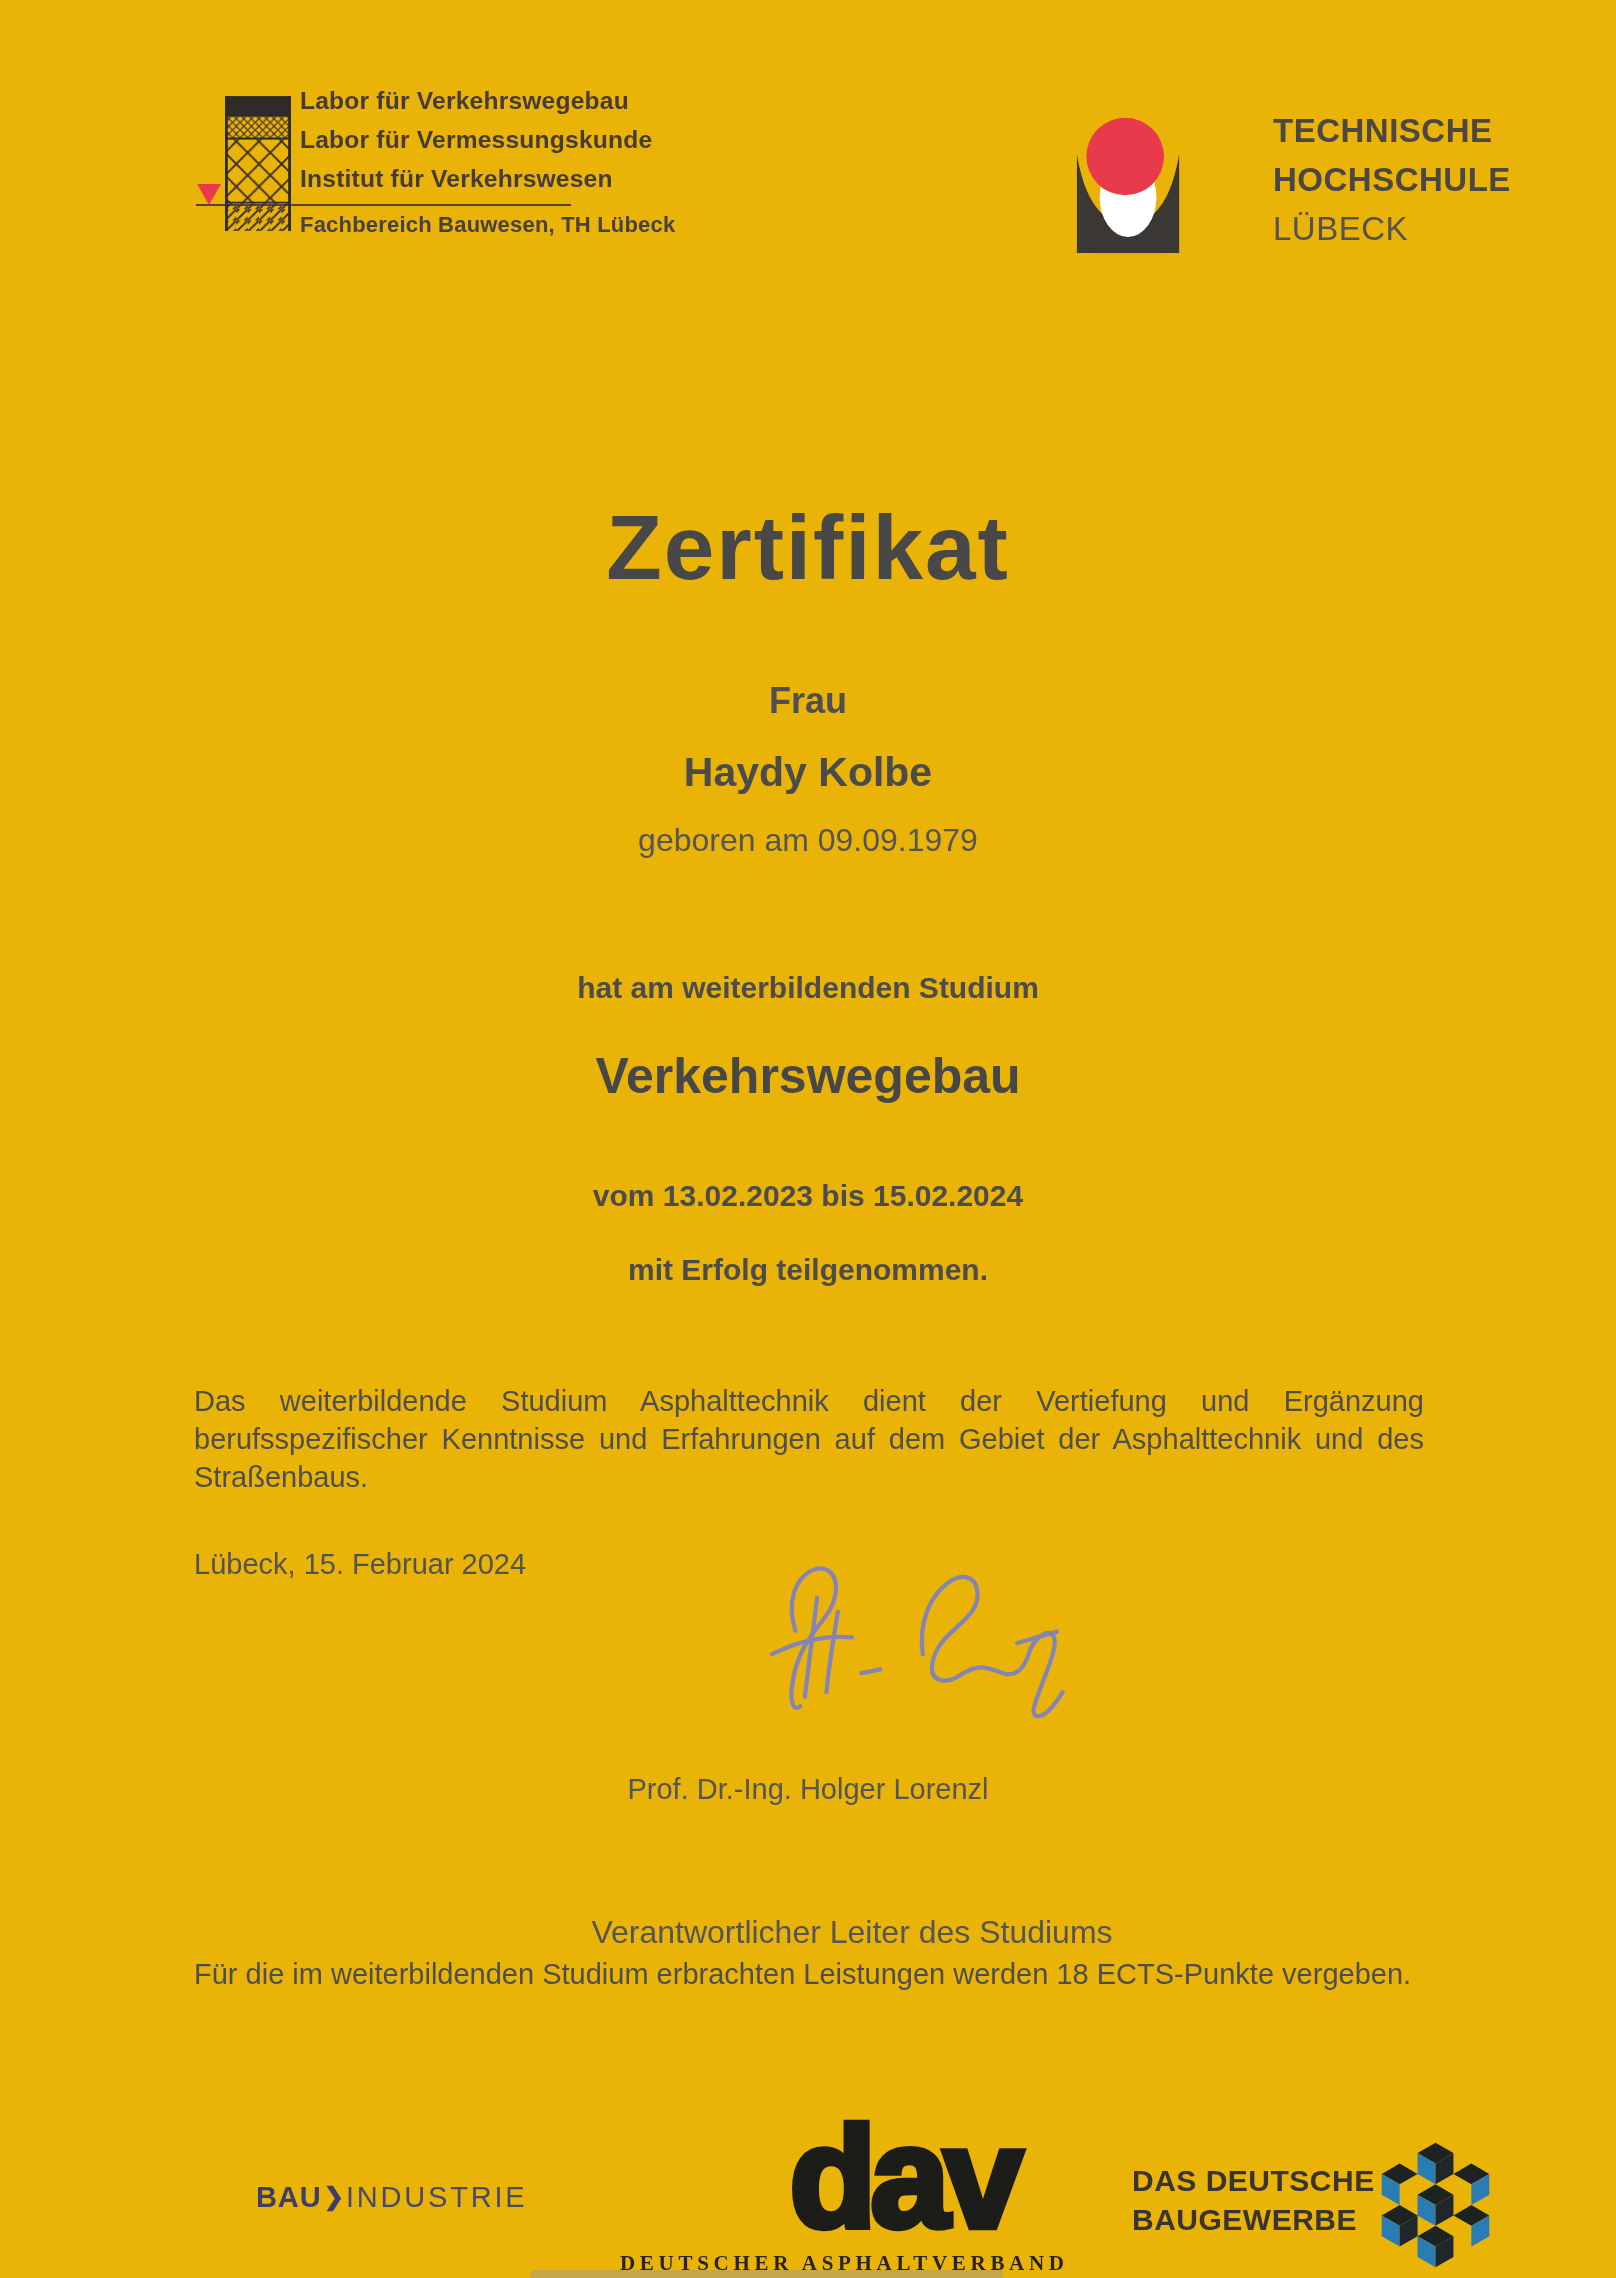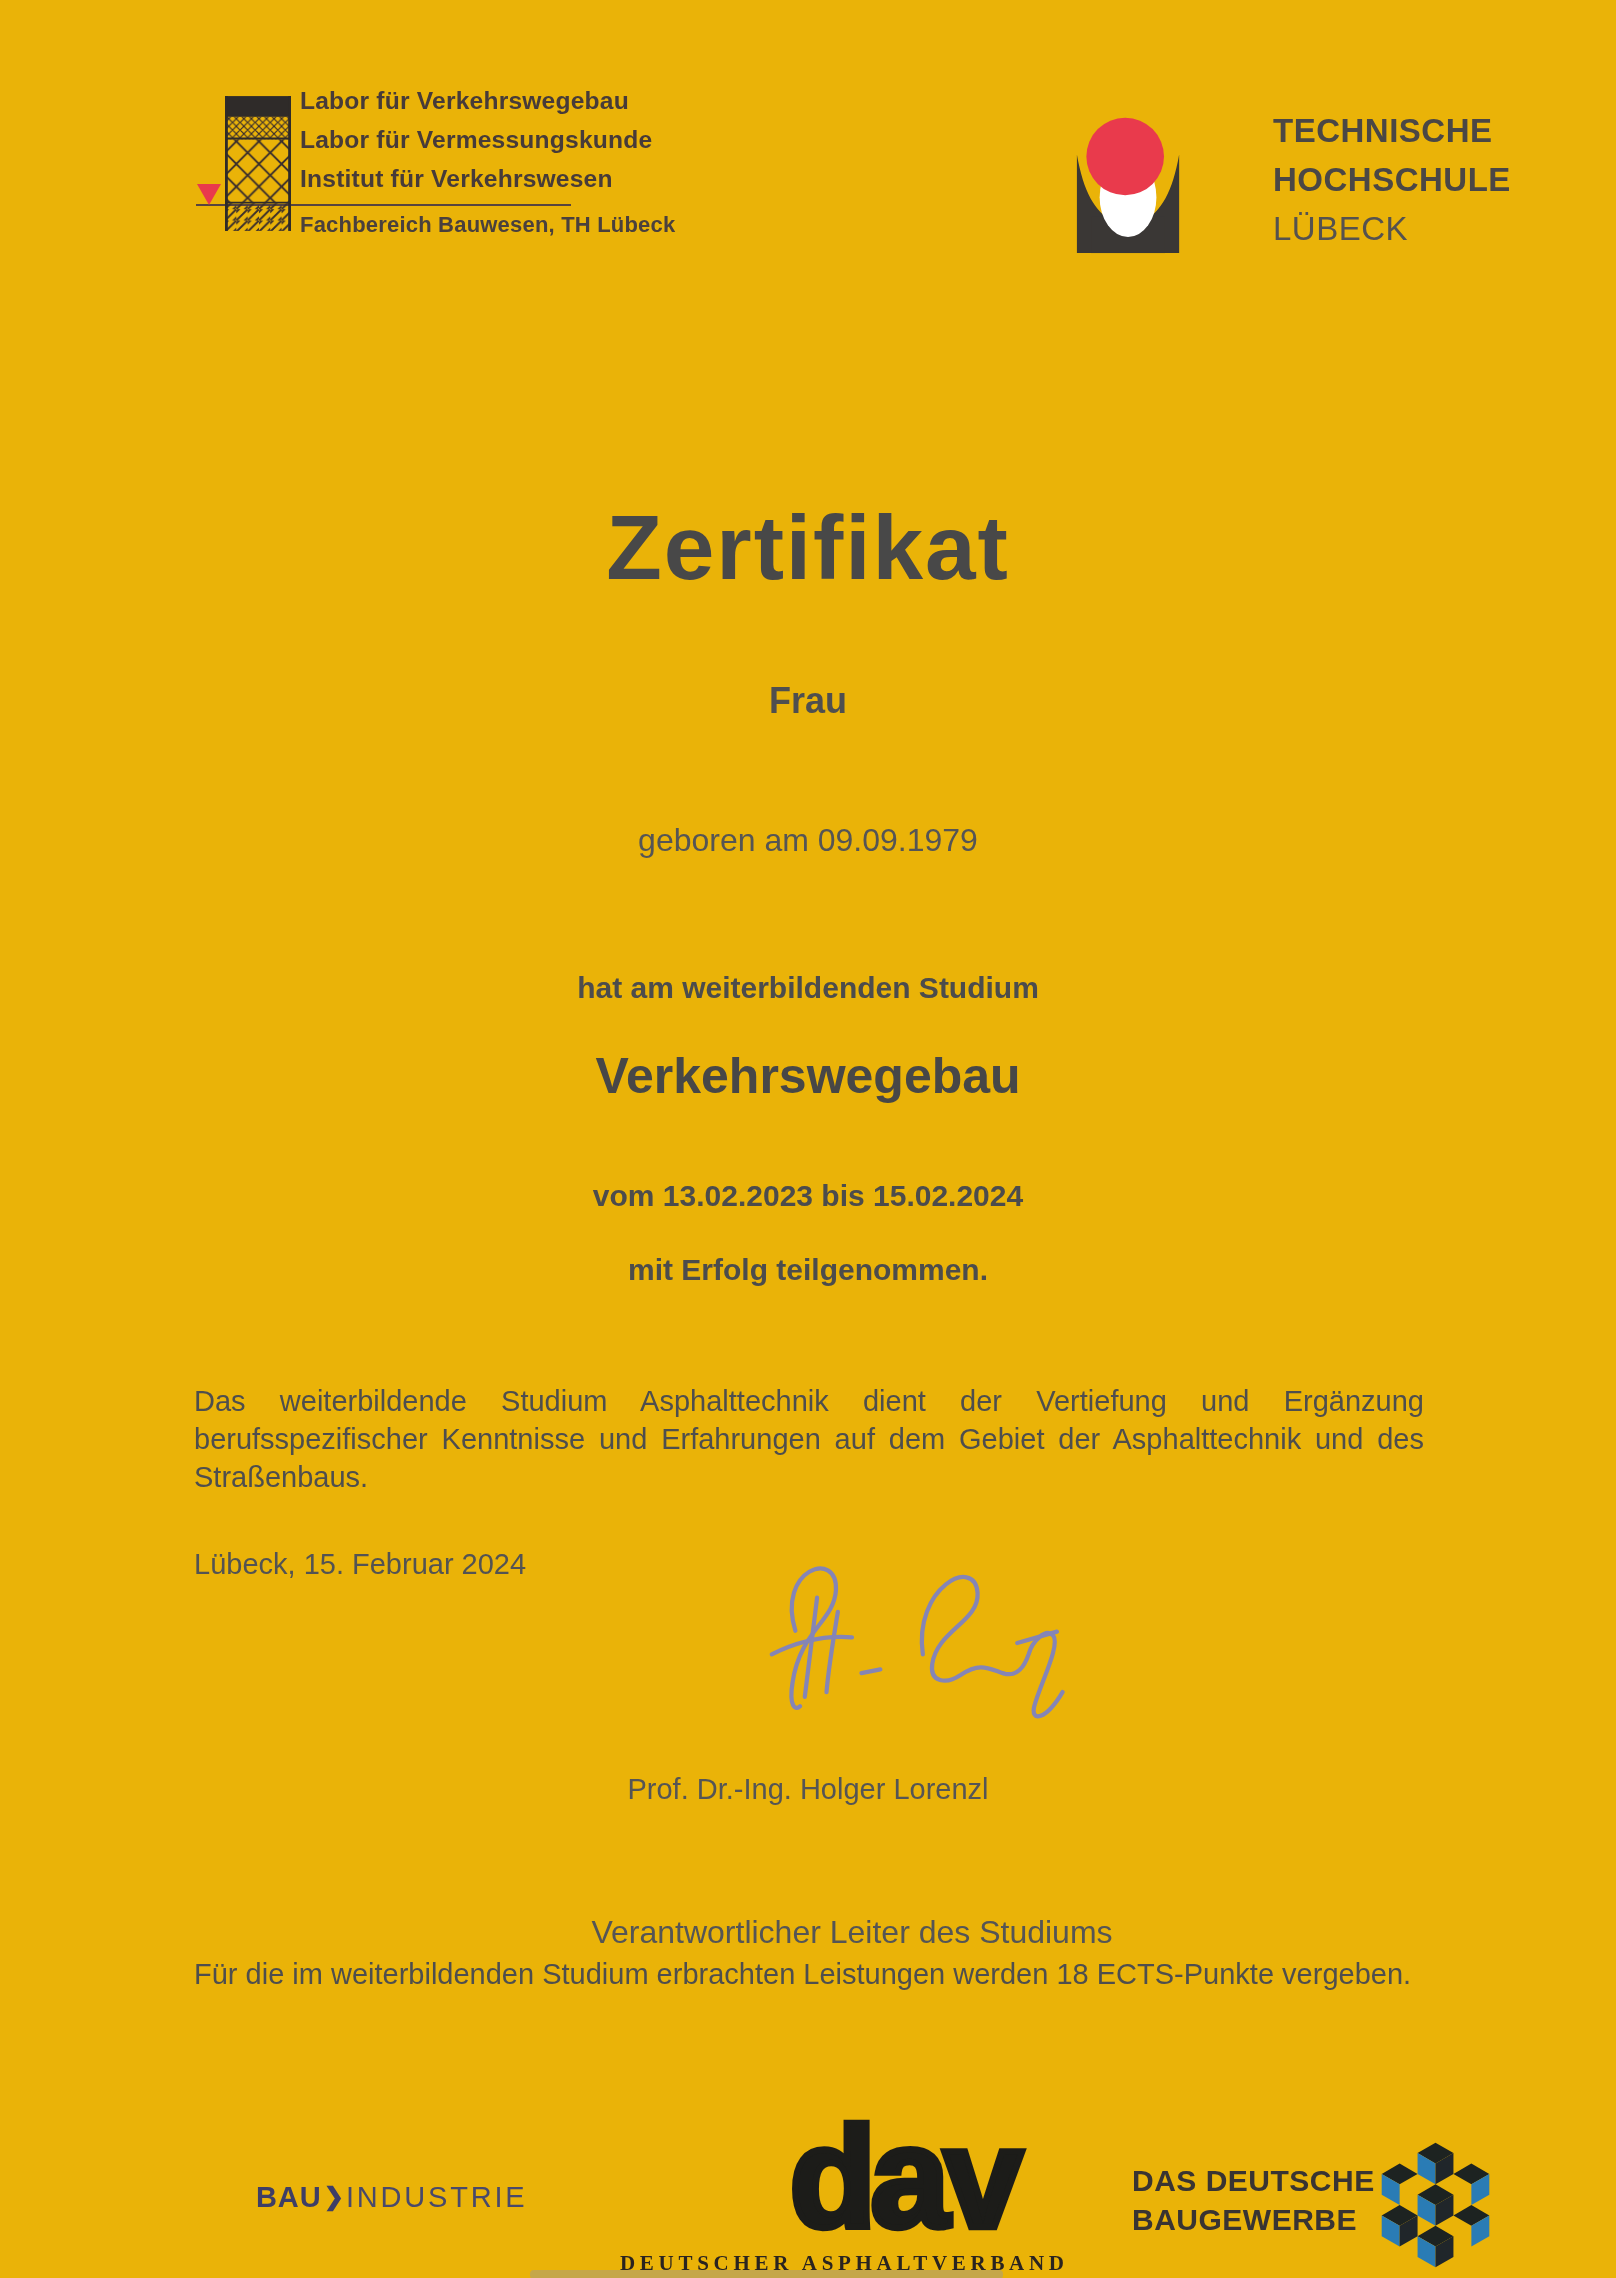--- a/index.html
+++ b/index.html
@@ -95,20 +95,21 @@
     <circle cx="54" cy="47" r="41" fill="#e93a4c"></circle>
   </svg>
   <div class="abs th-text">
     <div class="b">TECHNISCHE</div>
     <div class="b">HOCHSCHULE</div>
     <div class="r">LÜBECK</div>
   </div>
 
   <div class="abs centered title">Zertifikat</div>
   <div class="abs centered salutation">Frau</div>
+  <div class="abs centered name">Haydy Kolbe</div>
   <div class="abs centered born">geboren am 09.09.1979</div>
   <div class="abs centered intro">hat am weiterbildenden Studium</div>
   <div class="abs centered program">Verkehrswegebau</div>
   <div class="abs centered period">vom 13.02.2023 bis 15.02.2024</div>
   <div class="abs centered result">mit Erfolg teilgenommen.</div>
 
   <div class="abs para desc">Das weiterbildende Studium Asphalttechnik dient der Vertiefung und Ergänzung berufsspezifischer Kenntnisse und Erfahrungen auf dem Gebiet der Asphalttechnik und des Straßenbaus.</div>
   <div class="abs placedate">Lübeck, 15. Februar 2024</div>
 
   <svg class="abs" style="left:705px;top:1541px;" width="379" height="203" viewBox="0 0 400 215" fill="none" stroke="#7d82c4" stroke-width="4.5" stroke-linecap="round" opacity="0.92">

